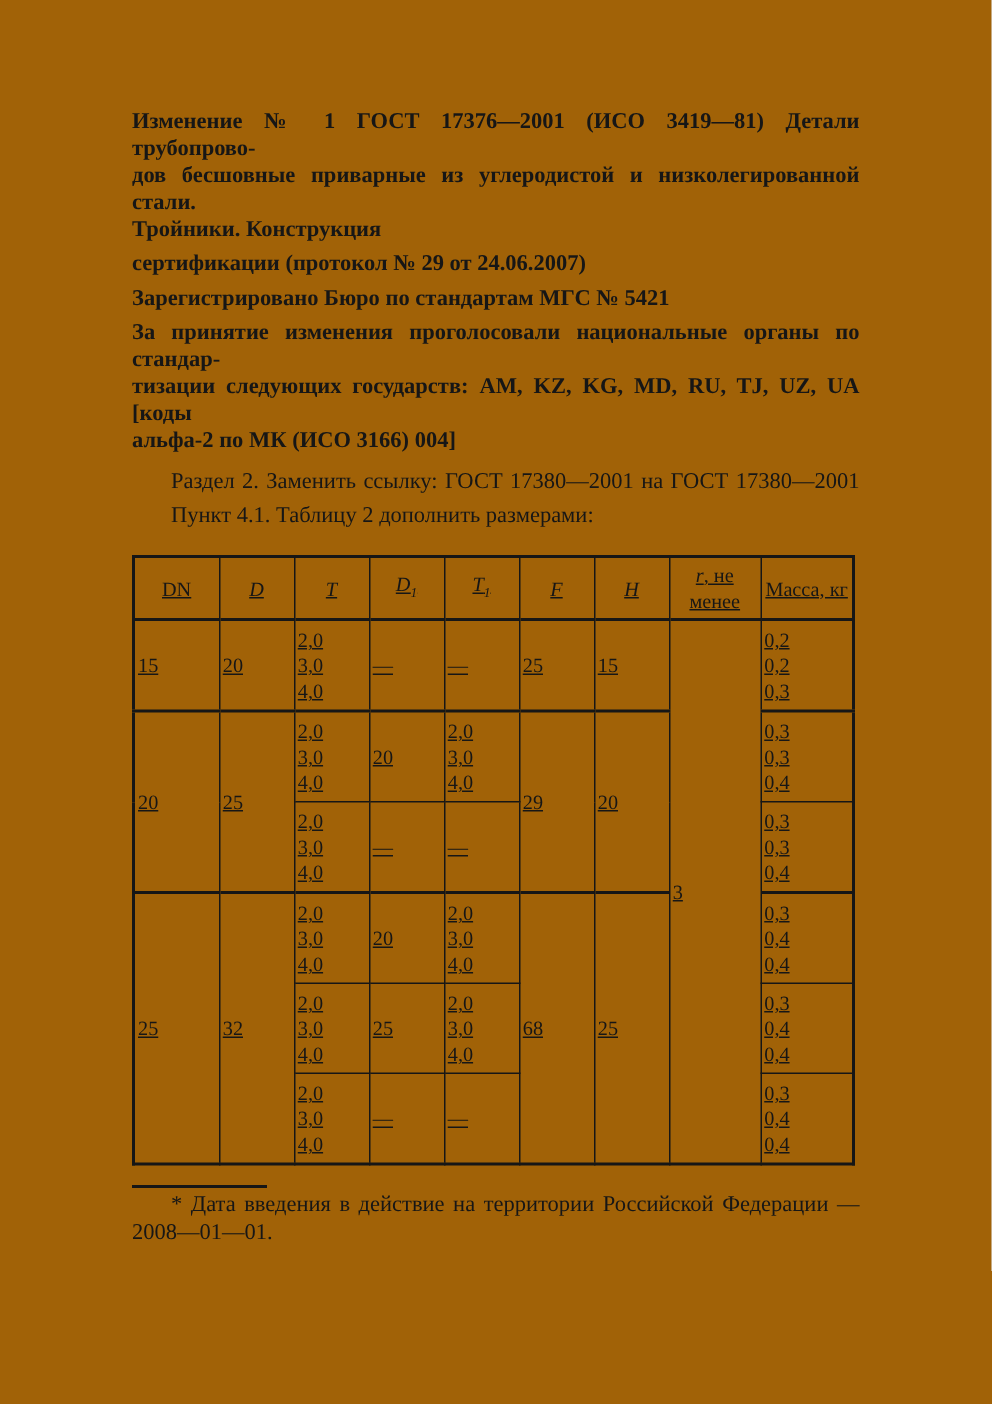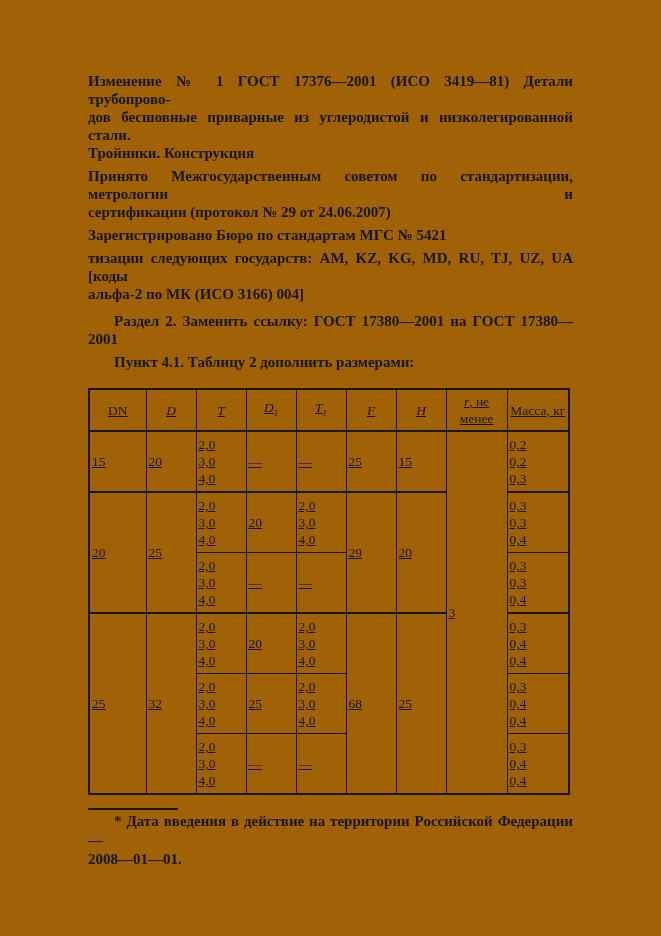--- a/index.html
+++ b/index.html
@@ -7,21 +7,21 @@
     position: relative;
     width: 661px; height: 936px;
     margin: 0 auto;
     background: #a16207;
     color: #161616;
     font-family: "Liberation Serif", "DejaVu Serif", serif;
     box-sizing: border-box;
     padding: 72px 88px 1px 88px;
     overflow: hidden;
   }
-  .para { font-size: 15px; line-height: 18px; margin: 0 0 5px 0; font-weight: bold; }
+  .para { font-size: 15px; line-height: 18px; margin: 0 0 5px 0; }
   .para.bold { font-weight: 700; }
   .para .ln { white-space: normal; }
   .para .ln.fill { text-align: justify; text-align-last: justify; }
   .para.indent .ln:first-child { text-indent: 26px; }
   .gap-top { margin-top: 7px; }
   .gap-top-lg { margin-top: 9px; }
 
   table.spec {
     border-collapse: collapse;
     width: 482px;
@@ -64,29 +64,29 @@
 
 <div class="page">
 
   <div class="para bold">
       <div class="ln fill">Изменение № 1 ГОСТ 17376—2001 (ИСО 3419—81) Детали трубопрово-</div>
       <div class="ln fill">дов бесшовные приварные из углеродистой и низколегированной стали.</div>
       <div class="ln">Тройники. Конструкция</div>
     </div>
 
   <div class="para bold">
-      <div class="ln fill">Принято Межгосударственным советом по стандартизации, метрологии и</div>
       <div class="ln">сертификации (протокол № 29 от 24.06.2007)</div>
     </div>
 
   <div class="para bold">
       <div class="ln">Зарегистрировано Бюро по стандартам МГС № 5421</div>
     </div>
 
   <div class="para bold">
+      <div class="ln fill">За принятие изменения проголосовали национальные органы по стандар-</div>
       <div class="ln fill">тизации следующих государств: AM, KZ, KG, MD, RU, TJ, UZ, UA [коды</div>
       <div class="ln">альфа-2 по МК (ИСО 3166) 004]</div>
     </div>
 
 
   <div class="para indent gap-top-lg">
       <div class="ln fill">Раздел 2. Заменить ссылку: ГОСТ 17380—2001 на ГОСТ 17380—2001</div>
     </div>
 
   <div class="para indent" style="margin-bottom:17px">

